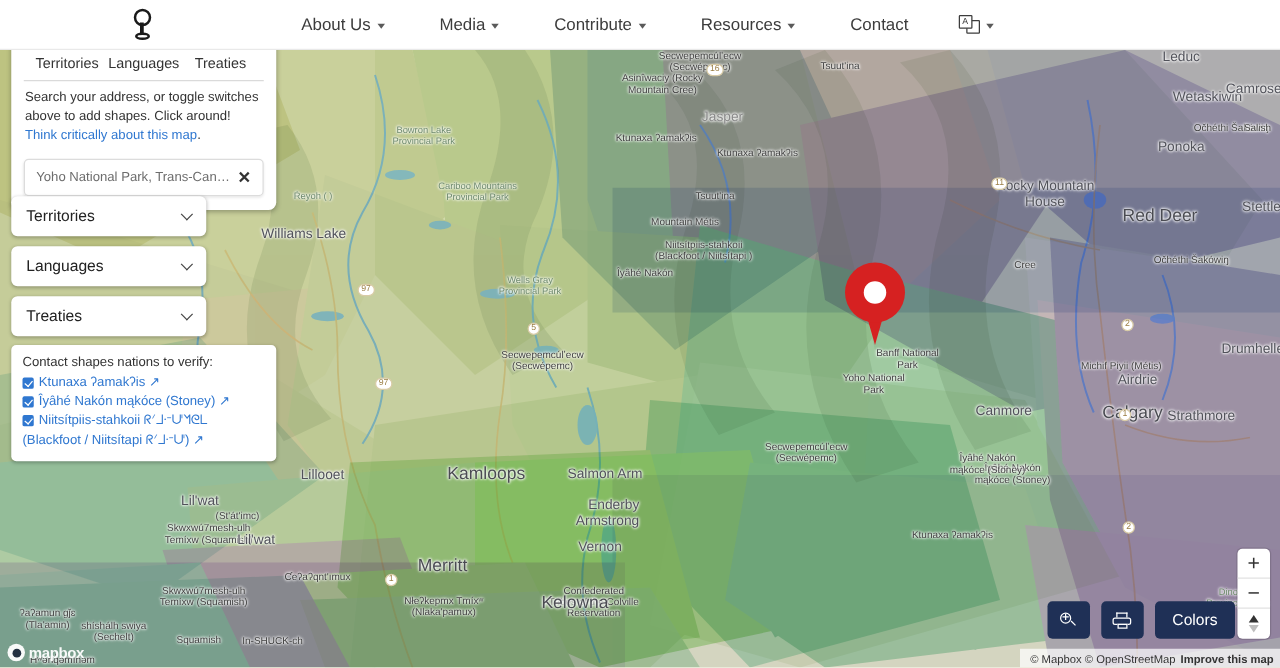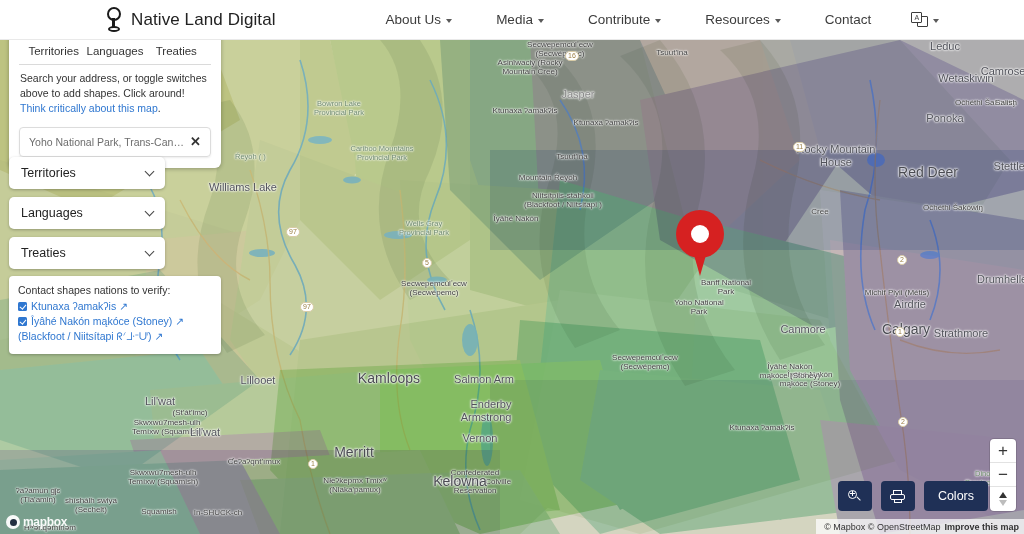--- a/index.html
+++ b/index.html
@@ -255,21 +255,20 @@
 </head>
 <body>
 
 <div id="topnav">
   <div id="brand">
     <span class="pin">
       <span class="head"></span>
         <span class="stem"></span>
         <span class="base"></span>
     </span>
-    <span id="brand-title">Native Land Digital</span>
   </div>
   <div id="navlinks">
     <div class="navitem">
       <span>About Us</span>
       <span class="caret"></span>
     </div>
     <div class="navitem">
       <span>Media</span>
       <span class="caret"></span>
     </div>
@@ -399,21 +398,21 @@
   <div class="lbl park" style="left:424px; top:180px; transform:translateX(-50%)">Wells Gray<br>Provincial Park</div>
   <div class="lbl park" style="left:235px; top:113px;">Ŕeyoh ( )</div>
   <div class="lbl park" style="left:990px; top:430px; transform:translateX(-50%)">Dinosaur<br>Provincial Park</div>
 
   <div class="lbl nation" style="left:560px; top:0px; transform:translateX(-50%)">Secwepemcúlʼecw<br>(Secwépemc)</div>
   <div class="lbl nation" style="left:530px; top:18px; transform:translateX(-50%)">Asinîwaciy (Rocky<br>Mountain Cree)</div>
   <div class="lbl nation" style="left:672px; top:8px; transform:translateX(-50%)">Tsuut'ina</div>
   <div class="lbl nation" style="left:525px; top:66px; transform:translateX(-50%)">Ktunaxa ʔamakʔis</div>
   <div class="lbl nation" style="left:606px; top:78px; transform:translateX(-50%)">Ktunaxa ʔamakʔis</div>
   <div class="lbl nation" style="left:572px; top:112px; transform:translateX(-50%)">Tsuut'ina</div>
-  <div class="lbl nation" style="left:548px; top:133px; transform:translateX(-50%)">Mountain Ŕeyoh</div>
+  <div class="lbl nation" style="left:548px; top:133px; transform:translateX(-50%)">Mountain Métis</div>
   <div class="lbl nation" style="left:563px; top:151px; transform:translateX(-50%)">Niitsítpiis-stahkoii<br>(Blackfoot / Niitsítapi )</div>
   <div class="lbl nation" style="left:516px; top:174px; transform:translateX(-50%)">Îyâhé Nakón</div>
   <div class="lbl nation" style="left:985px; top:58px; transform:translateX(-50%)">Očhéthi Šakówiŋ</div>
   <div class="lbl nation" style="left:953px; top:163px; transform:translateX(-50%)">Očhéthi Šakówiŋ</div>
   <div class="lbl nation" style="left:820px; top:167px; transform:translateX(-50%)">Cree</div>
   <div class="lbl nation" style="left:897px; top:248px; transform:translateX(-50%)">Michif Piyii (Métis)</div>
   <div class="lbl nation" style="left:810px; top:330px; transform:translateX(-50%)">Îyâhé Nakón<br>mąkóce (Stoney)</div>
   <div class="lbl nation" style="left:434px; top:239px; transform:translateX(-50%)">Secwepemcúlʼecw<br>(Secwépemc)</div>
   <div class="lbl nation" style="left:645px; top:313px; transform:translateX(-50%)">Secwepemcúlʼecw<br>(Secwépemc)</div>
   <div class="lbl nation" style="left:790px; top:322px; transform:translateX(-50%)">Îyâhé Nakón<br>mąkóce (Stoney)</div>
@@ -562,17 +561,21 @@
   <div class="vrow">
     <span class="vcb"></span>
     <span class="vtxt">Ktunaxa ʔamakʔis</span>
     <span class="arr">↗</span>
   </div>
   <div class="vrow">
     <span class="vcb"></span>
     <span class="vtxt">Îyâhé Nakón mąkóce (Stoney)</span>
     <span class="arr">↗</span>
   </div>
+  <div class="vrow" style="flex-wrap:wrap;">
+    <span class="vcb"></span>
+    <span class="vtxt">Niitsítpiis-stahkoii ᖇᐟᒧᐧᐨᑧᖿᘓᒪ</span>
+  </div>
   <div class="vrow">
     <span class="vtxt">(Blackfoot / Niitsítapi ᖇᐟᒧᐧᐨᑧ)</span>
     <span class="arr">↗</span>
   </div>
 </div>
 
 </body></html>

